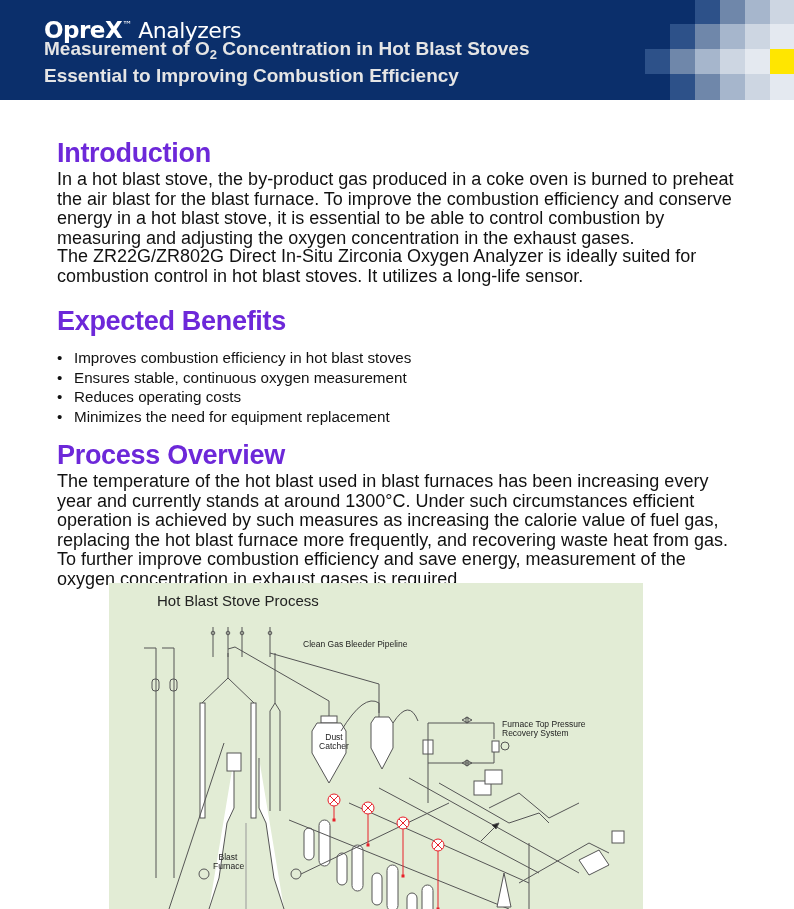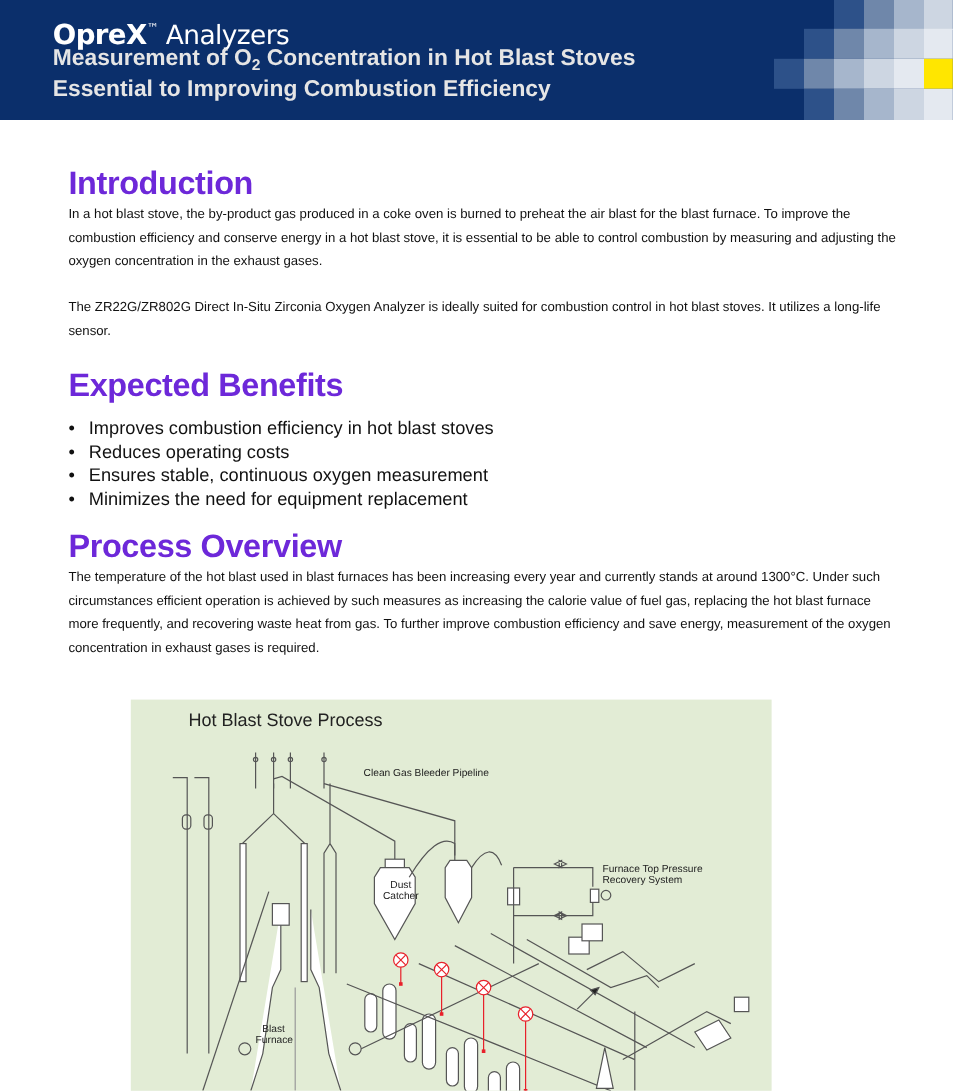--- a/index.html
+++ b/index.html
@@ -8,21 +8,21 @@
   .brand { position: absolute; left: 44px; top: 12px; color: #fff; font-family: "DejaVu Sans", sans-serif; font-size: 23px; line-height: 26px; letter-spacing: -0.5px; }
   .brand b { font-weight: bold; }
   .brand sup { font-size: 10px; vertical-align: 10px; }
   .brand .light { font-weight: normal; font-size: 22px; }
   .title { position: absolute; left: 44px; top: 38px; color: #e5e5e5; font-weight: bold; font-size: 19px; line-height: 21px; }
   .title sub { font-size: 13px; vertical-align: -4px; }
   .subtitle { position: absolute; left: 47px; top: 81px; color: #fff; font-family: "DejaVu Sans", sans-serif; font-size: 11px; margin-top: 32px; }
   .mosaic { position: absolute; left: 0; top: 0; }
   .mosaic div { position: absolute; width: 25px; height: 25px; }
   h2 { position: absolute; left: 57px; margin: 0; font-size: 27px; font-weight: bold; color: #6d28d9; letter-spacing: -0.3px; }
-  .para { position: absolute; left: 57px; width: 690px; font-size: 11px; line-height: 19.5px; color: #111; margin: 0; }
+  .para { position: absolute; left: 57px; width: 690px; font-size: 18px; line-height: 19.5px; color: #111; margin: 0; }
   ul.benefits { position: absolute; left: 57px; top: 348px; margin: 0; padding: 0; list-style: none; font-size: 15.2px; line-height: 19.5px; }
   ul.benefits li { padding-left: 17px; position: relative; }
   ul.benefits li::before { content: "\2022"; position: absolute; left: 0; top: 0; }
   .diagram { position: absolute; left: 109px; top: 583px; width: 534px; height: 326px; background: #e2ecd5; overflow: hidden; }
   .diagram-title { position: absolute; left: 9px; top: 9px; font-size: 15px; font-weight: normal; color: #222; margin-left: 39px; }
   .lbl { position: absolute; font-size: 8.5px; color: #222; line-height: 9px; }
   svg { position: absolute; left: 0; top: 0; }
 </style>
 </head>
 <body>
@@ -60,22 +60,22 @@
   <div class="subtitle">Application Note</div>
 </div>
 
 <h2 style="top:138px">Introduction</h2>
 <p class="para" style="top:170px">In a hot blast stove, the by-product gas produced in a coke oven is burned to preheat the air blast for the blast furnace. To improve the combustion efficiency and conserve energy in a hot blast stove, it is essential to be able to control combustion by measuring and adjusting the oxygen concentration in the exhaust gases.</p>
 <p class="para" style="top:247px">The ZR22G/ZR802G Direct In-Situ Zirconia Oxygen Analyzer is ideally suited for combustion control in hot blast stoves. It utilizes a long-life sensor.</p>
 
 <h2 style="top:306px">Expected Benefits</h2>
 <ul class="benefits">
   <li>Improves combustion efficiency in hot blast stoves</li>
+  <li>Ensures stable, continuous oxygen measurement</li>
   <li>Reduces operating costs</li>
-  <li>Ensures stable, continuous oxygen measurement</li>
   <li>Minimizes the need for equipment replacement</li>
 </ul>
 
 <h2 style="top:440px">Process Overview</h2>
 <p class="para" style="top:472px">The temperature of the hot blast used in blast furnaces has been increasing every year and currently stands at around 1300°C. Under such circumstances efficient operation is achieved by such measures as increasing the calorie value of fuel gas, replacing the hot blast furnace more frequently, and recovering waste heat from gas. To further improve combustion efficiency and save energy, measurement of the oxygen concentration in exhaust gases is required.</p>
 
 <div class="diagram">
   <div class="diagram-title">Hot Blast Stove Process</div>
   <svg width="534" height="326" viewBox="0 0 534 326" fill="none" stroke="#555" stroke-width="1">
 

